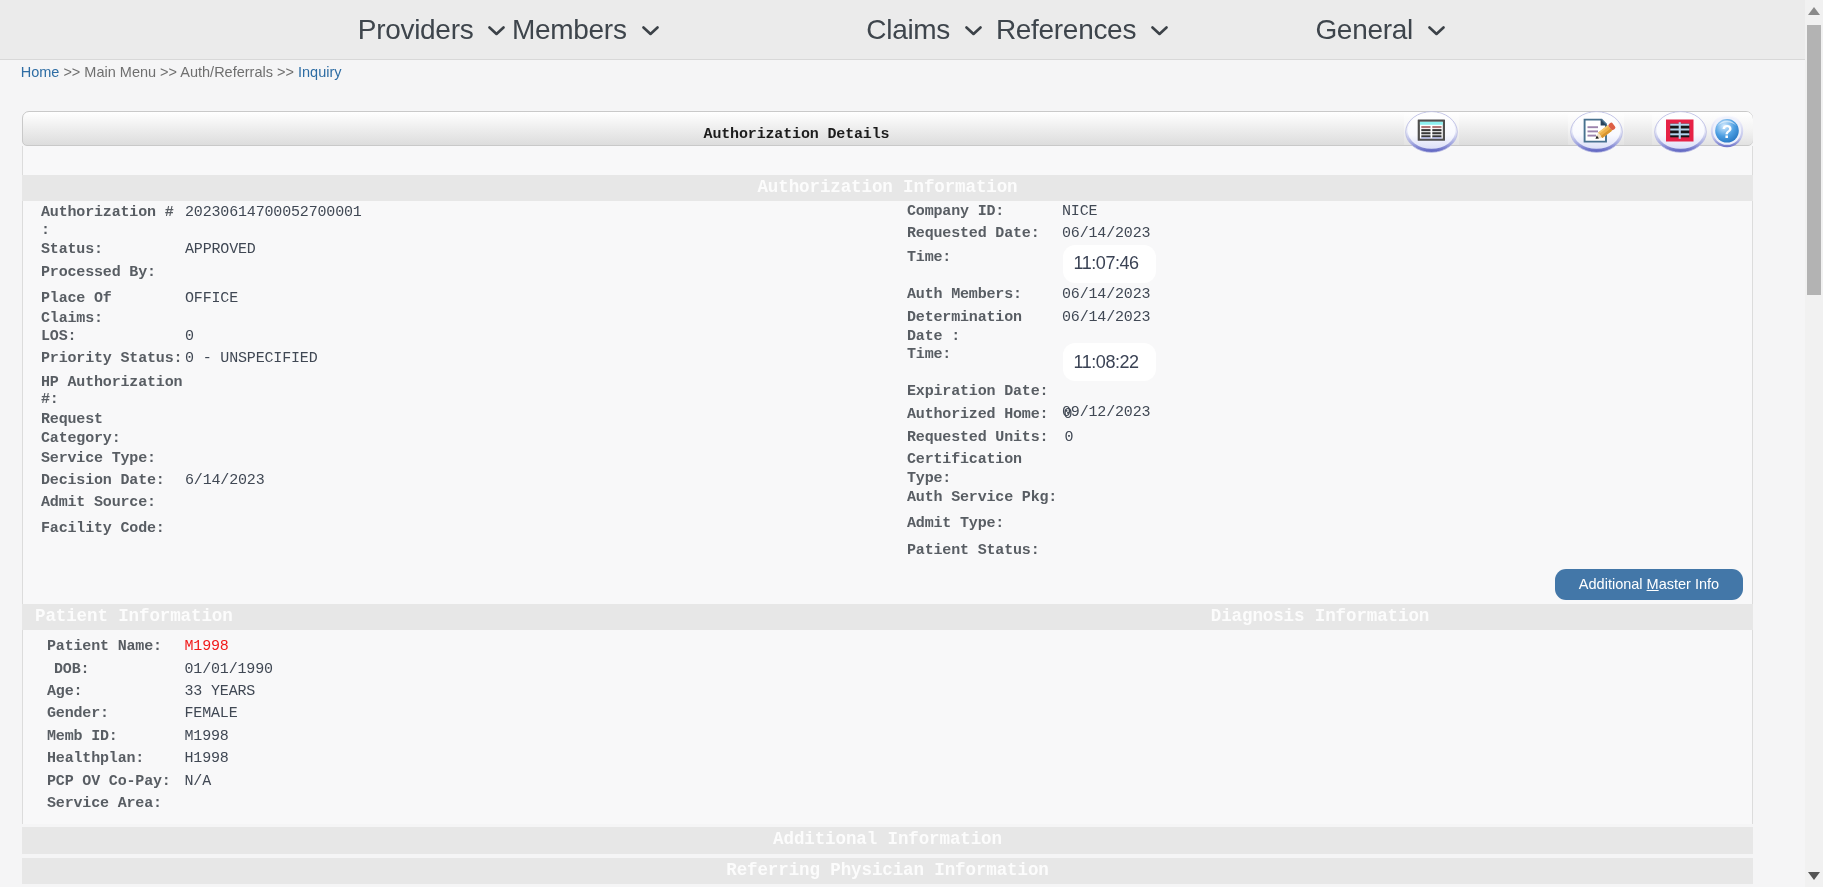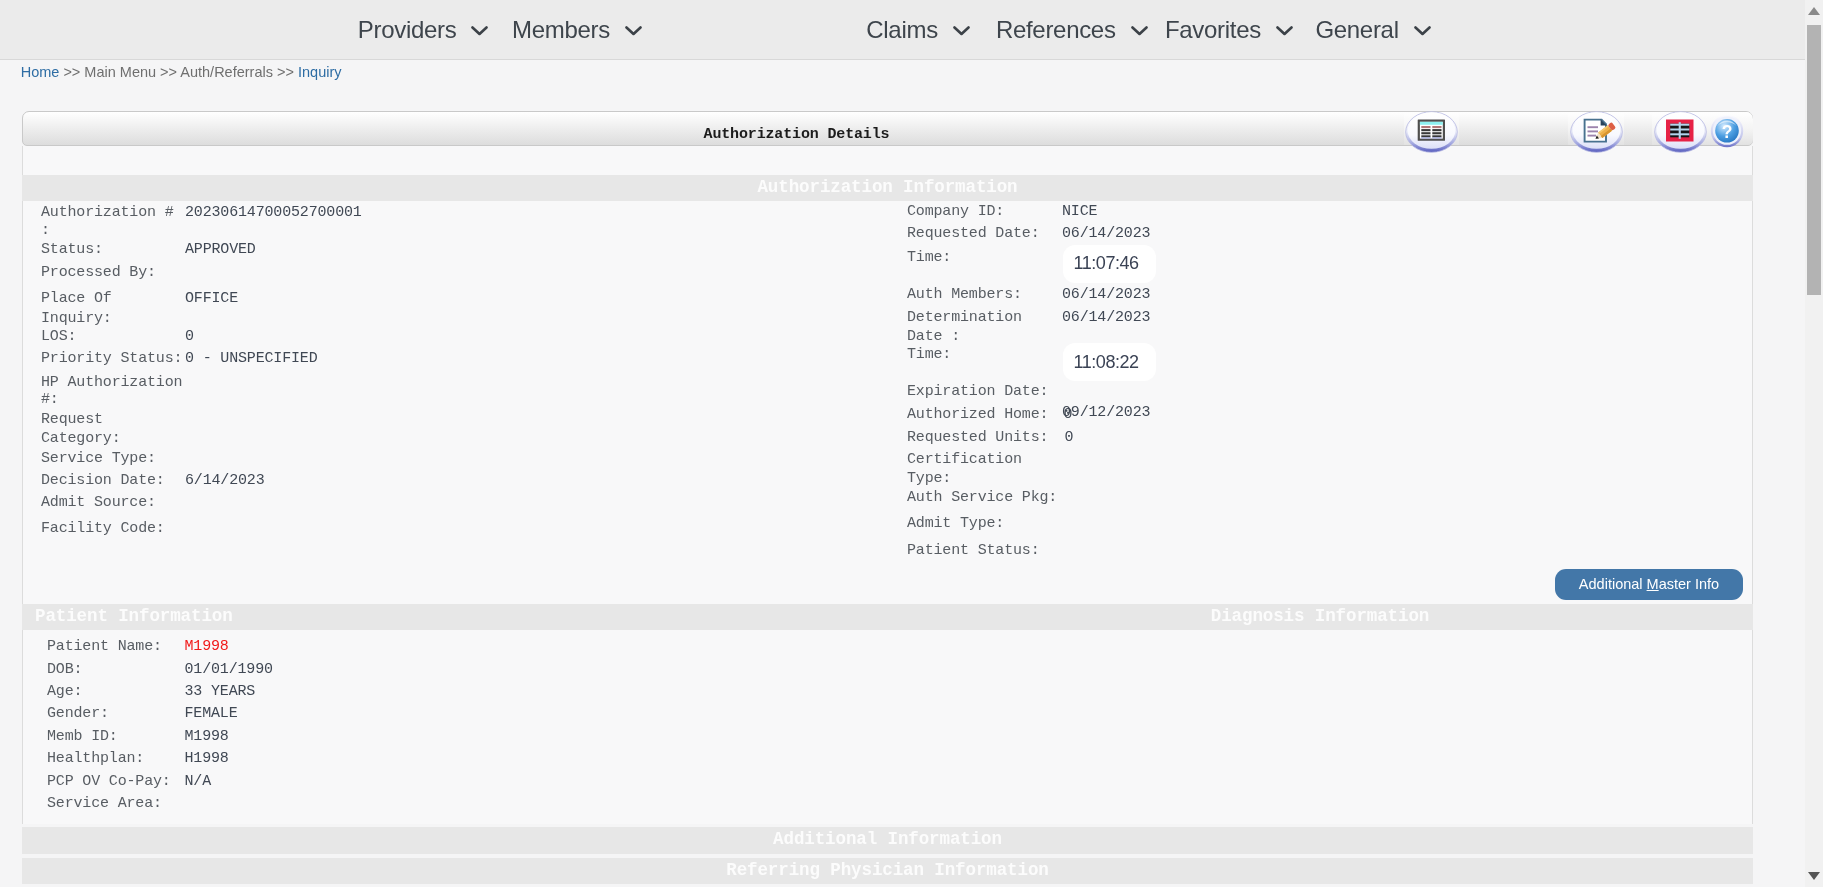--- a/index.html
+++ b/index.html
@@ -1,28 +1,28 @@
 <!DOCTYPE html>
 <html><head><meta charset="utf-8">
 <style>
 *{margin:0;padding:0;box-sizing:border-box}
 html,body{width:1823px;height:887px;overflow:hidden;background:#f5f5f6;font-family:"Liberation Sans",sans-serif;position:relative}
 .abs{position:absolute}
 #nav{position:absolute;left:0;top:0;width:1805px;height:60px;background:#ebebeb;border-bottom:1px solid #d8d8d8}
-.navitem{position:absolute;top:0;height:59px;display:flex;align-items:center;gap:15px;font-size:24px;color:#3e454c;letter-spacing:-0.3px}
+.navitem{position:absolute;top:0;height:59px;display:flex;align-items:center;gap:15px;font-size:28px;color:#3e454c;letter-spacing:-0.3px}
 .chev{margin-top:3px}
 #crumbs{position:absolute;left:20.7px;top:64px;font-size:14.5px;color:#6f6f6f}
 #crumbs a{color:#2e6da4;text-decoration:none}
 #titlebar{position:absolute;left:22px;top:111px;width:1731px;height:35px;background:linear-gradient(#ffffff,#ececec 55%,#dddddd);border:1px solid #c9c9c9;border-radius:7px 7px 5px 5px}
 .cell{position:absolute;top:112px;height:33px;background:linear-gradient(#ffffff,#f3f3f3 55%,#e2e2e2)}
 #title{position:absolute;left:696.5px;top:126px;width:200px;text-align:center;font-family:"Liberation Mono",monospace;font-weight:bold;font-size:15px;letter-spacing:-0.15px;color:#1c1c1c}
 .hbar{position:absolute;left:22px;width:1731px;background:#e7e7e7;color:#fcfcfc;font-family:"Liberation Mono",monospace;font-weight:bold;font-size:17.5px;letter-spacing:-0.1px}
 .content{position:absolute;left:22px;width:1731px;background:#f8f8f9;border-left:1px solid #dcdcdc;border-right:1px solid #dcdcdc}
 .m{position:absolute;font-family:"Liberation Mono",monospace;font-size:15px;line-height:18px;white-space:pre}
-.l{font-weight:normal;color:#585d63;letter-spacing:-0.17px}
+.l{font-weight:bold;color:#585d63;letter-spacing:-0.17px}
 .v{color:#404854;letter-spacing:-0.17px}
 .r{color:#f11a1a;letter-spacing:-0.17px}
 .timebox{position:absolute;left:1063px;width:93px;height:38.6px;background:#fff;border-radius:12px;color:#3a4254;font-size:18px;letter-spacing:-0.45px;display:flex;align-items:center;padding-left:10.5px}
 #mbtn{position:absolute;left:1555px;top:569px;width:188px;height:31px;background:#4377a8;border-radius:11px;color:#fff;font-size:14.5px;text-align:center;line-height:31px}
 #sbar{position:absolute;left:1805px;top:0;width:18px;height:887px;background:#f1f1f1}
 #sthumb{position:absolute;left:1807px;top:25px;width:14px;height:270px;background:#b3b3b3}
 </style></head>
 <body>
 <div id="nav">
     <div class="navitem" style="left:357.8px">Providers<svg class="chev" width="17" height="10" viewBox="0 0 17 10">
@@ -30,23 +30,20 @@
       </svg></div>
 <div class="navitem" style="left:512px">Members<svg class="chev" width="17" height="10" viewBox="0 0 17 10">
         <path d="M1.5 1.5 L8.5 8 L15.5 1.5" fill="none" stroke="#3c4248" stroke-width="2.6" stroke-linecap="round" stroke-linejoin="round"></path>
       </svg></div>
 <div class="navitem" style="left:866.3px">Claims<svg class="chev" width="17" height="10" viewBox="0 0 17 10">
         <path d="M1.5 1.5 L8.5 8 L15.5 1.5" fill="none" stroke="#3c4248" stroke-width="2.6" stroke-linecap="round" stroke-linejoin="round"></path>
       </svg></div>
 <div class="navitem" style="left:995.9px">References<svg class="chev" width="17" height="10" viewBox="0 0 17 10">
         <path d="M1.5 1.5 L8.5 8 L15.5 1.5" fill="none" stroke="#3c4248" stroke-width="2.6" stroke-linecap="round" stroke-linejoin="round"></path>
       </svg></div>
-<div class="navitem" style="left:1164.9px">Favorites<svg class="chev" width="17" height="10" viewBox="0 0 17 10">
-        <path d="M1.5 1.5 L8.5 8 L15.5 1.5" fill="none" stroke="#3c4248" stroke-width="2.6" stroke-linecap="round" stroke-linejoin="round"></path>
-      </svg></div>
 <div class="navitem" style="left:1315.4px">General<svg class="chev" width="17" height="10" viewBox="0 0 17 10">
         <path d="M1.5 1.5 L8.5 8 L15.5 1.5" fill="none" stroke="#3c4248" stroke-width="2.6" stroke-linecap="round" stroke-linejoin="round"></path>
       </svg></div>
   </div>
 <div id="crumbs"><a>Home</a> &gt;&gt; Main Menu &gt;&gt; Auth/Referrals &gt;&gt; <a>Inquiry</a></div>
 
 <div class="content" style="top:146px;height:458px"></div>
 <div id="titlebar"></div>
 <div class="cell" style="left:1404px;width:55px"></div>
 <div class="cell" style="left:1568px;width:56px"></div>
@@ -69,21 +66,21 @@
 <div class="hbar" style="top:857.5px;height:26px;line-height:24.5px;text-align:center">Referring Physician Information</div>
 
 <div class="m l" style="left:41px;top:204.2px">Authorization #</div>
 <div class="m v" style="left:185px;top:204.2px">20230614700052700001</div>
 <div class="m l" style="left:41px;top:221.7px">:</div>
 <div class="m l" style="left:41px;top:241.2px">Status:</div>
 <div class="m v" style="left:185px;top:241.2px">APPROVED</div>
 <div class="m l" style="left:41px;top:263.7px">Processed By:</div>
 <div class="m l" style="left:41px;top:290.2px">Place Of</div>
 <div class="m v" style="left:185px;top:290.2px">OFFICE</div>
-<div class="m l" style="left:41px;top:310.2px">Inquiry:</div>
+<div class="m l" style="left:41px;top:310.2px">Claims:</div>
 <div class="m l" style="left:41px;top:328.2px">LOS:</div>
 <div class="m v" style="left:185px;top:328.2px">0</div>
 <div class="m l" style="left:41px;top:349.9px">Priority Status:</div>
 <div class="m v" style="left:185px;top:349.9px">0 - UNSPECIFIED</div>
 <div class="m l" style="left:41px;top:374.0px">HP Authorization</div>
 <div class="m l" style="left:41px;top:390.59999999999997px">#:</div>
 <div class="m l" style="left:41px;top:410.7px">Request</div>
 <div class="m l" style="left:41px;top:429.5px">Category:</div>
 <div class="m l" style="left:41px;top:449.8px">Service Type:</div>
 <div class="m l" style="left:41px;top:471.5px">Decision Date:</div>
@@ -107,21 +104,21 @@
 <div class="m v" style="left:1063.6px;top:406.3px">0</div>
 <div class="m l" style="left:907px;top:428.5px">Requested Units:</div>
 <div class="m v" style="left:1064.6px;top:428.5px">0</div>
 <div class="m l" style="left:907px;top:451.3px">Certification</div>
 <div class="m l" style="left:907px;top:470.4px">Type:</div>
 <div class="m l" style="left:907px;top:489.09999999999997px">Auth Service Pkg:</div>
 <div class="m l" style="left:907px;top:514.9000000000001px">Admit Type:</div>
 <div class="m l" style="left:907px;top:541.8000000000001px">Patient Status:</div>
 <div class="m l" style="left:47px;top:638.3000000000001px">Patient Name:</div>
 <div class="m r" style="left:184.5px;top:638.3000000000001px">M1998</div>
-<div class="m l" style="left:47px;top:660.7px">DOB:</div>
+<div class="m l" style="left:54px;top:660.7px">DOB:</div>
 <div class="m v" style="left:184.5px;top:660.7px">01/01/1990</div>
 <div class="m l" style="left:47px;top:682.7px">Age:</div>
 <div class="m v" style="left:184.5px;top:682.7px">33 YEARS</div>
 <div class="m l" style="left:47px;top:705.1px">Gender:</div>
 <div class="m v" style="left:184.5px;top:705.1px">FEMALE</div>
 <div class="m l" style="left:47px;top:727.5px">Memb ID:</div>
 <div class="m v" style="left:184.5px;top:727.5px">M1998</div>
 <div class="m l" style="left:47px;top:750.2px">Healthplan:</div>
 <div class="m v" style="left:184.5px;top:750.2px">H1998</div>
 <div class="m l" style="left:47px;top:772.6px">PCP OV Co-Pay:</div>

